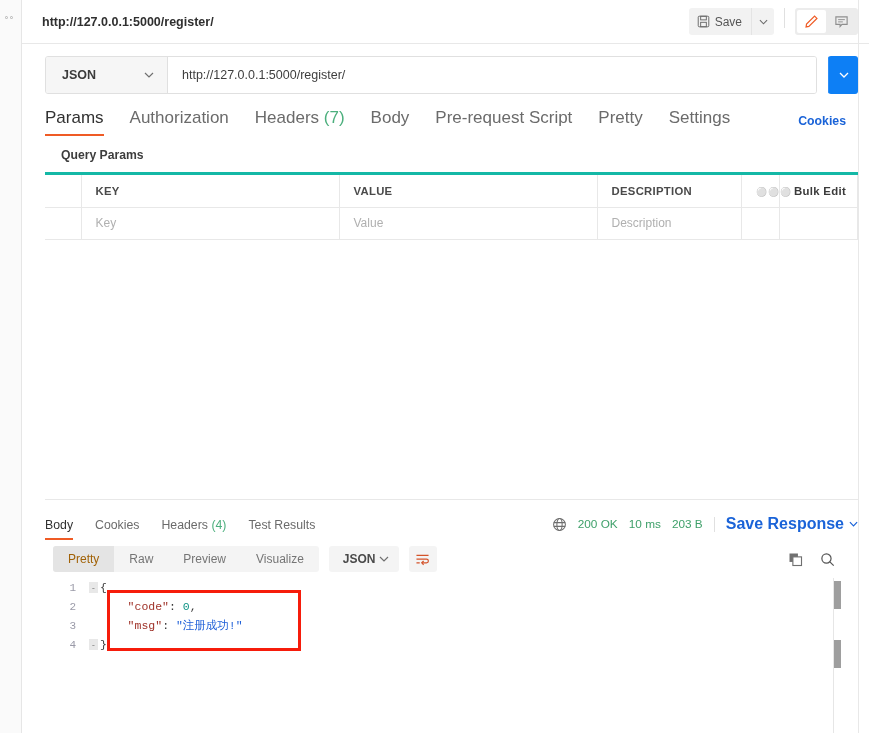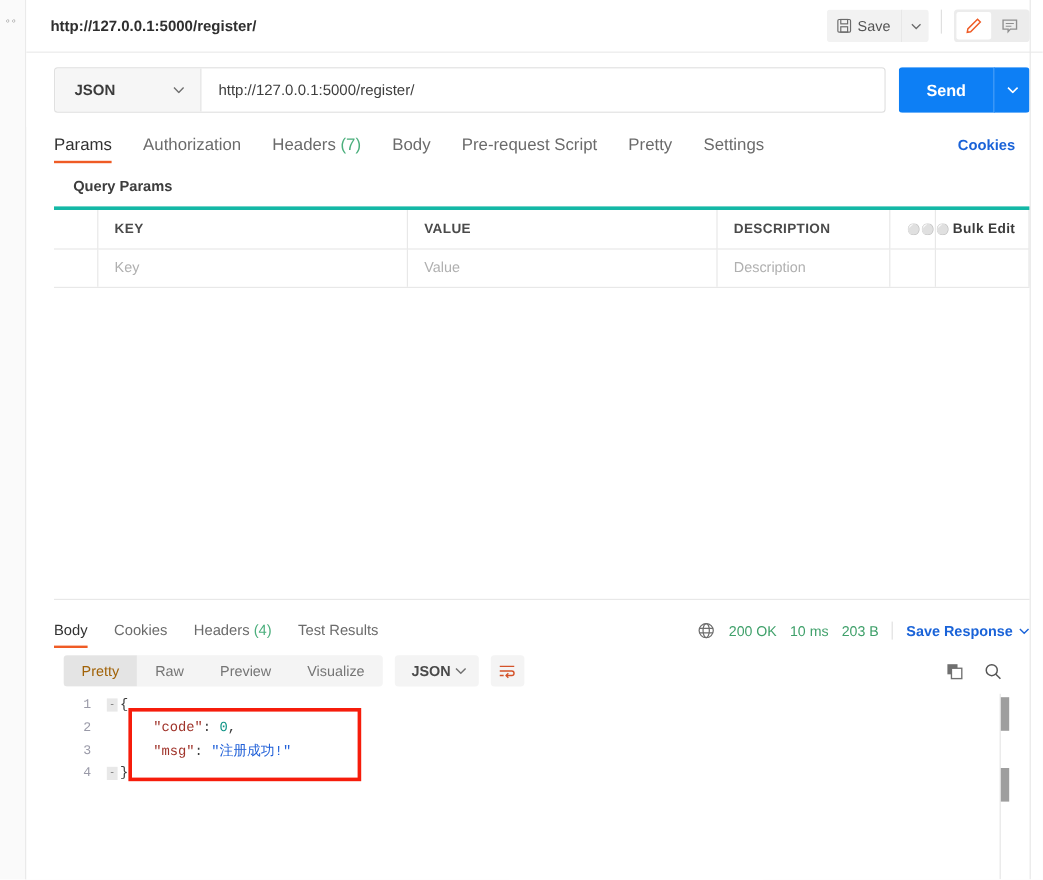--- a/index.html
+++ b/index.html
@@ -173,21 +173,21 @@
 
   
   .reqtabs {
     display: flex;
     align-items: flex-end;
     padding: 0 11px 0 23px;
     height: 30px;
     position: relative;
   }
   .rtab {
-    font-size: 14px;
+    font-size: 17px;
     color: #6b6b6b;
     padding: 0 0 8px 0;
     margin-right: 26px;
     cursor: pointer;
     white-space: nowrap;
     position: relative;
   }
   .rtab.active { color: #313131; }
   .rtab.active::after {
     content: "";
@@ -308,21 +308,21 @@
     gap: 11px;
     padding-bottom: 7px;
   }
   .meta-val {
     font-size: 11.8px;
     color: #3fa06a;
     font-weight: normal;
   }
   .meta-sep { width: 1px; height: 15px; background: #e0e0e0; }
   .save-resp {
-    font-size: 12px;
+    font-size: 16px;
     font-weight: bold;
     color: #1a63d8;
     display: flex;
     align-items: center;
     gap: 5px;
     cursor: pointer;
   }
 
   
   .body-toolbar {
@@ -505,21 +505,20 @@
       <div class="method-url">
         <div class="method">
           <span>JSON</span>
           <svg width="10" height="6" viewBox="0 0 10 6" fill="none" stroke="#707070" stroke-width="1.2">
             <path d="M1 1 L5 5 L9 1"></path>
           </svg>
         </div>
         <input class="url-input" readonly="" value="http://127.0.0.1:5000/register/" placeholder="Enter request URL" style="">
       </div>
       <div class="send-group">
-        <button class="send-btn">Send</button>
         <div class="send-caret">
           <svg width="10" height="6" viewBox="0 0 10 6" fill="none" stroke="#ffffff" stroke-width="1.3">
             <path d="M1 1 L5 5 L9 1"></path>
           </svg>
         </div>
       </div>
     </div>
 
     <div class="reqtabs">
       <div class="rtab active">

